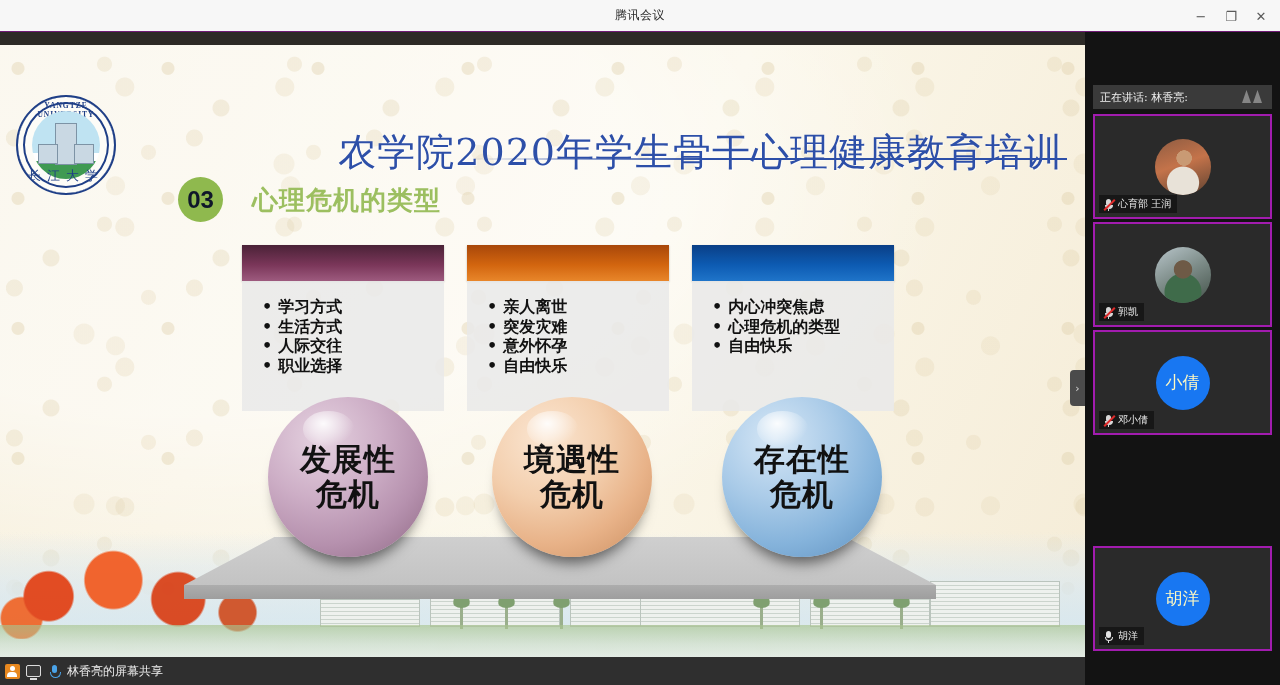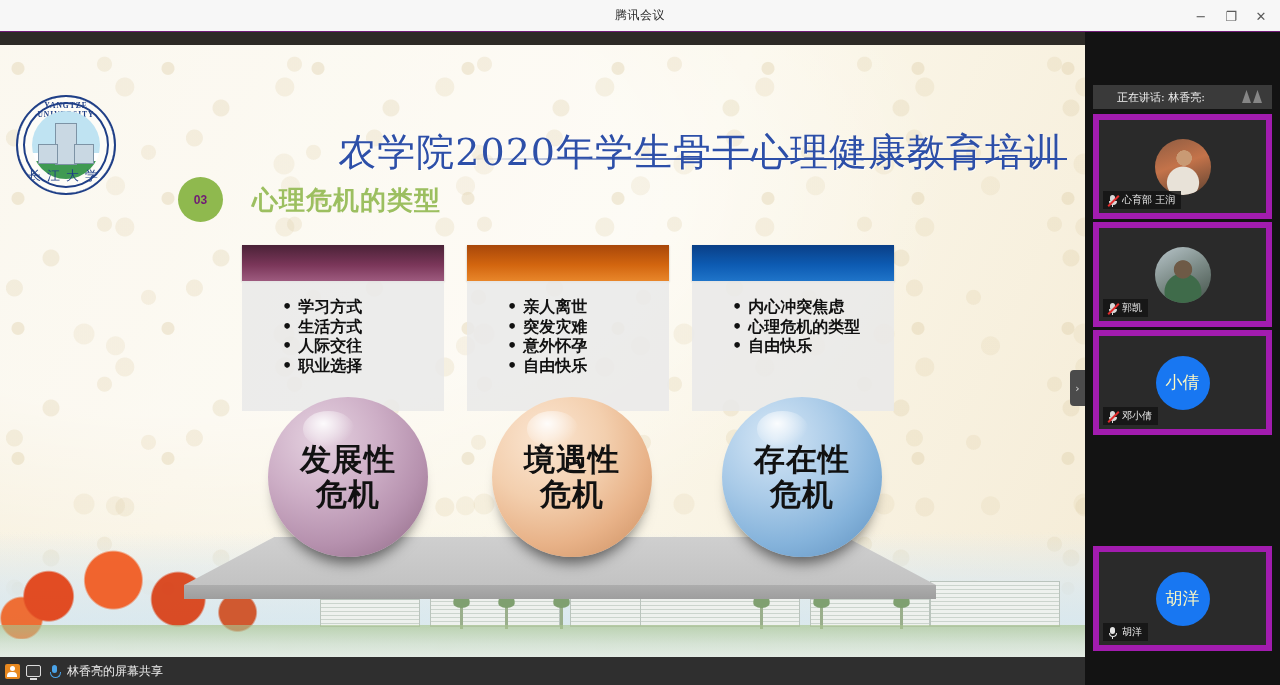--- a/index.html
+++ b/index.html
@@ -116,21 +116,21 @@
     position: absolute; right: 18px; top: 113px; width: 600px; height: 2px;
     background: linear-gradient(90deg, rgba(45,79,168,0) 0%, #2d4fa8 40%, #2d4fa8 100%);
   }
 
   
   .sec-badge {
     position: absolute; left: 178px; top: 132px;
     width: 45px; height: 45px; border-radius: 50%;
     background: #8fb94e;
     display: flex; align-items: center; justify-content: center;
-    color: #701a75; font-size: 12px; font-weight: bold;
+    color: #0f172a; font-size: 24px; font-weight: bold;
     font-family: "Liberation Sans", sans-serif;
   }
   .sec-title {
     position: absolute; left: 252px; top: 138px;
     font-size: 26px; font-weight: bold; color: #9cbf60;
     letter-spacing: 1px;
   }
 
   
   .card { position: absolute; top: 200px; width: 202px; }
@@ -142,21 +142,21 @@
     box-shadow: 0 1px 2px rgba(0,0,0,.25);
   }
   .c1 .card-head { background: linear-gradient(180deg, #4a2237 0%, #7a3659 55%, #9d5a7e 100%); }
   .c2 .card-head { background: linear-gradient(180deg, #a8470a 0%, #d2650f 55%, #e8862a 100%); }
   .c3 .card-head { background: linear-gradient(180deg, #0a3f86 0%, #0d5bb2 55%, #1f74c9 100%); }
   .card-body {
     background: rgba(233,233,233,.86);
     padding: 16px 0 16px 0;
     min-height: 130px;
   }
-  .card-body ul { list-style: none; padding-left: 40px; }
+  .card-body ul { list-style: none; padding-left: 20px; }
   .card-body li {
     font-size: 16px; font-weight: bold; color: #111;
     line-height: 1.22; margin-bottom: 0px; white-space: nowrap;
   }
   .card-body li:before { content: "\2022"; margin-right: 6px; }
 
   
   .platform-top {
     position: absolute; left: 184px; top: 492px; width: 752px; height: 48px;
     background: linear-gradient(180deg, #cfcfcf 0%, #c3c3c3 100%);
@@ -250,34 +250,34 @@
   
   .rail {
     position: absolute; left: 1085px; top: 0; width: 195px; height: 653px;
     background: #131313;
     padding: 0;
   }
   .speaking-bar {
     position: absolute; left: 8px; top: 53px; width: 179px; height: 24px;
     background: rgba(62,62,62,.92);
     display: flex; align-items: center;
-    color: #f0f0f0; font-size: 11px; padding-left: 24px;
+    color: #f0f0f0; font-size: 11px; padding-left: 7px;
   }
   .speak-wave {
     position: absolute; right: 10px; top: 5px;
     display: flex; gap: 2px; align-items: flex-end;
   }
   .speak-wave span {
     display: block; width: 9px; height: 13px; background: #9a9a9a;
     clip-path: polygon(50% 0%, 100% 100%, 0% 100%);
     opacity: .8;
   }
   .tile {
     position: absolute; left: 8px; width: 179px; height: 105px;
-    background: #2a2a2a; border: 6px solid #a21caf;
+    background: #2a2a2a; border: 2px solid #a21caf;
     overflow: hidden;
   }
   .tile.t1 { top: 82px; }
   .tile.t2 { top: 190px; }
   .tile.t3 { top: 298px; }
   .tile.t4 { top: 406px; }
   .tile.t5 { top: 514px; }
   .tile-avatar-photo {
     position: absolute; left: 50%; top: 50%; transform: translate(-50%,-50%);
     width: 56px; height: 56px; border-radius: 50%;

